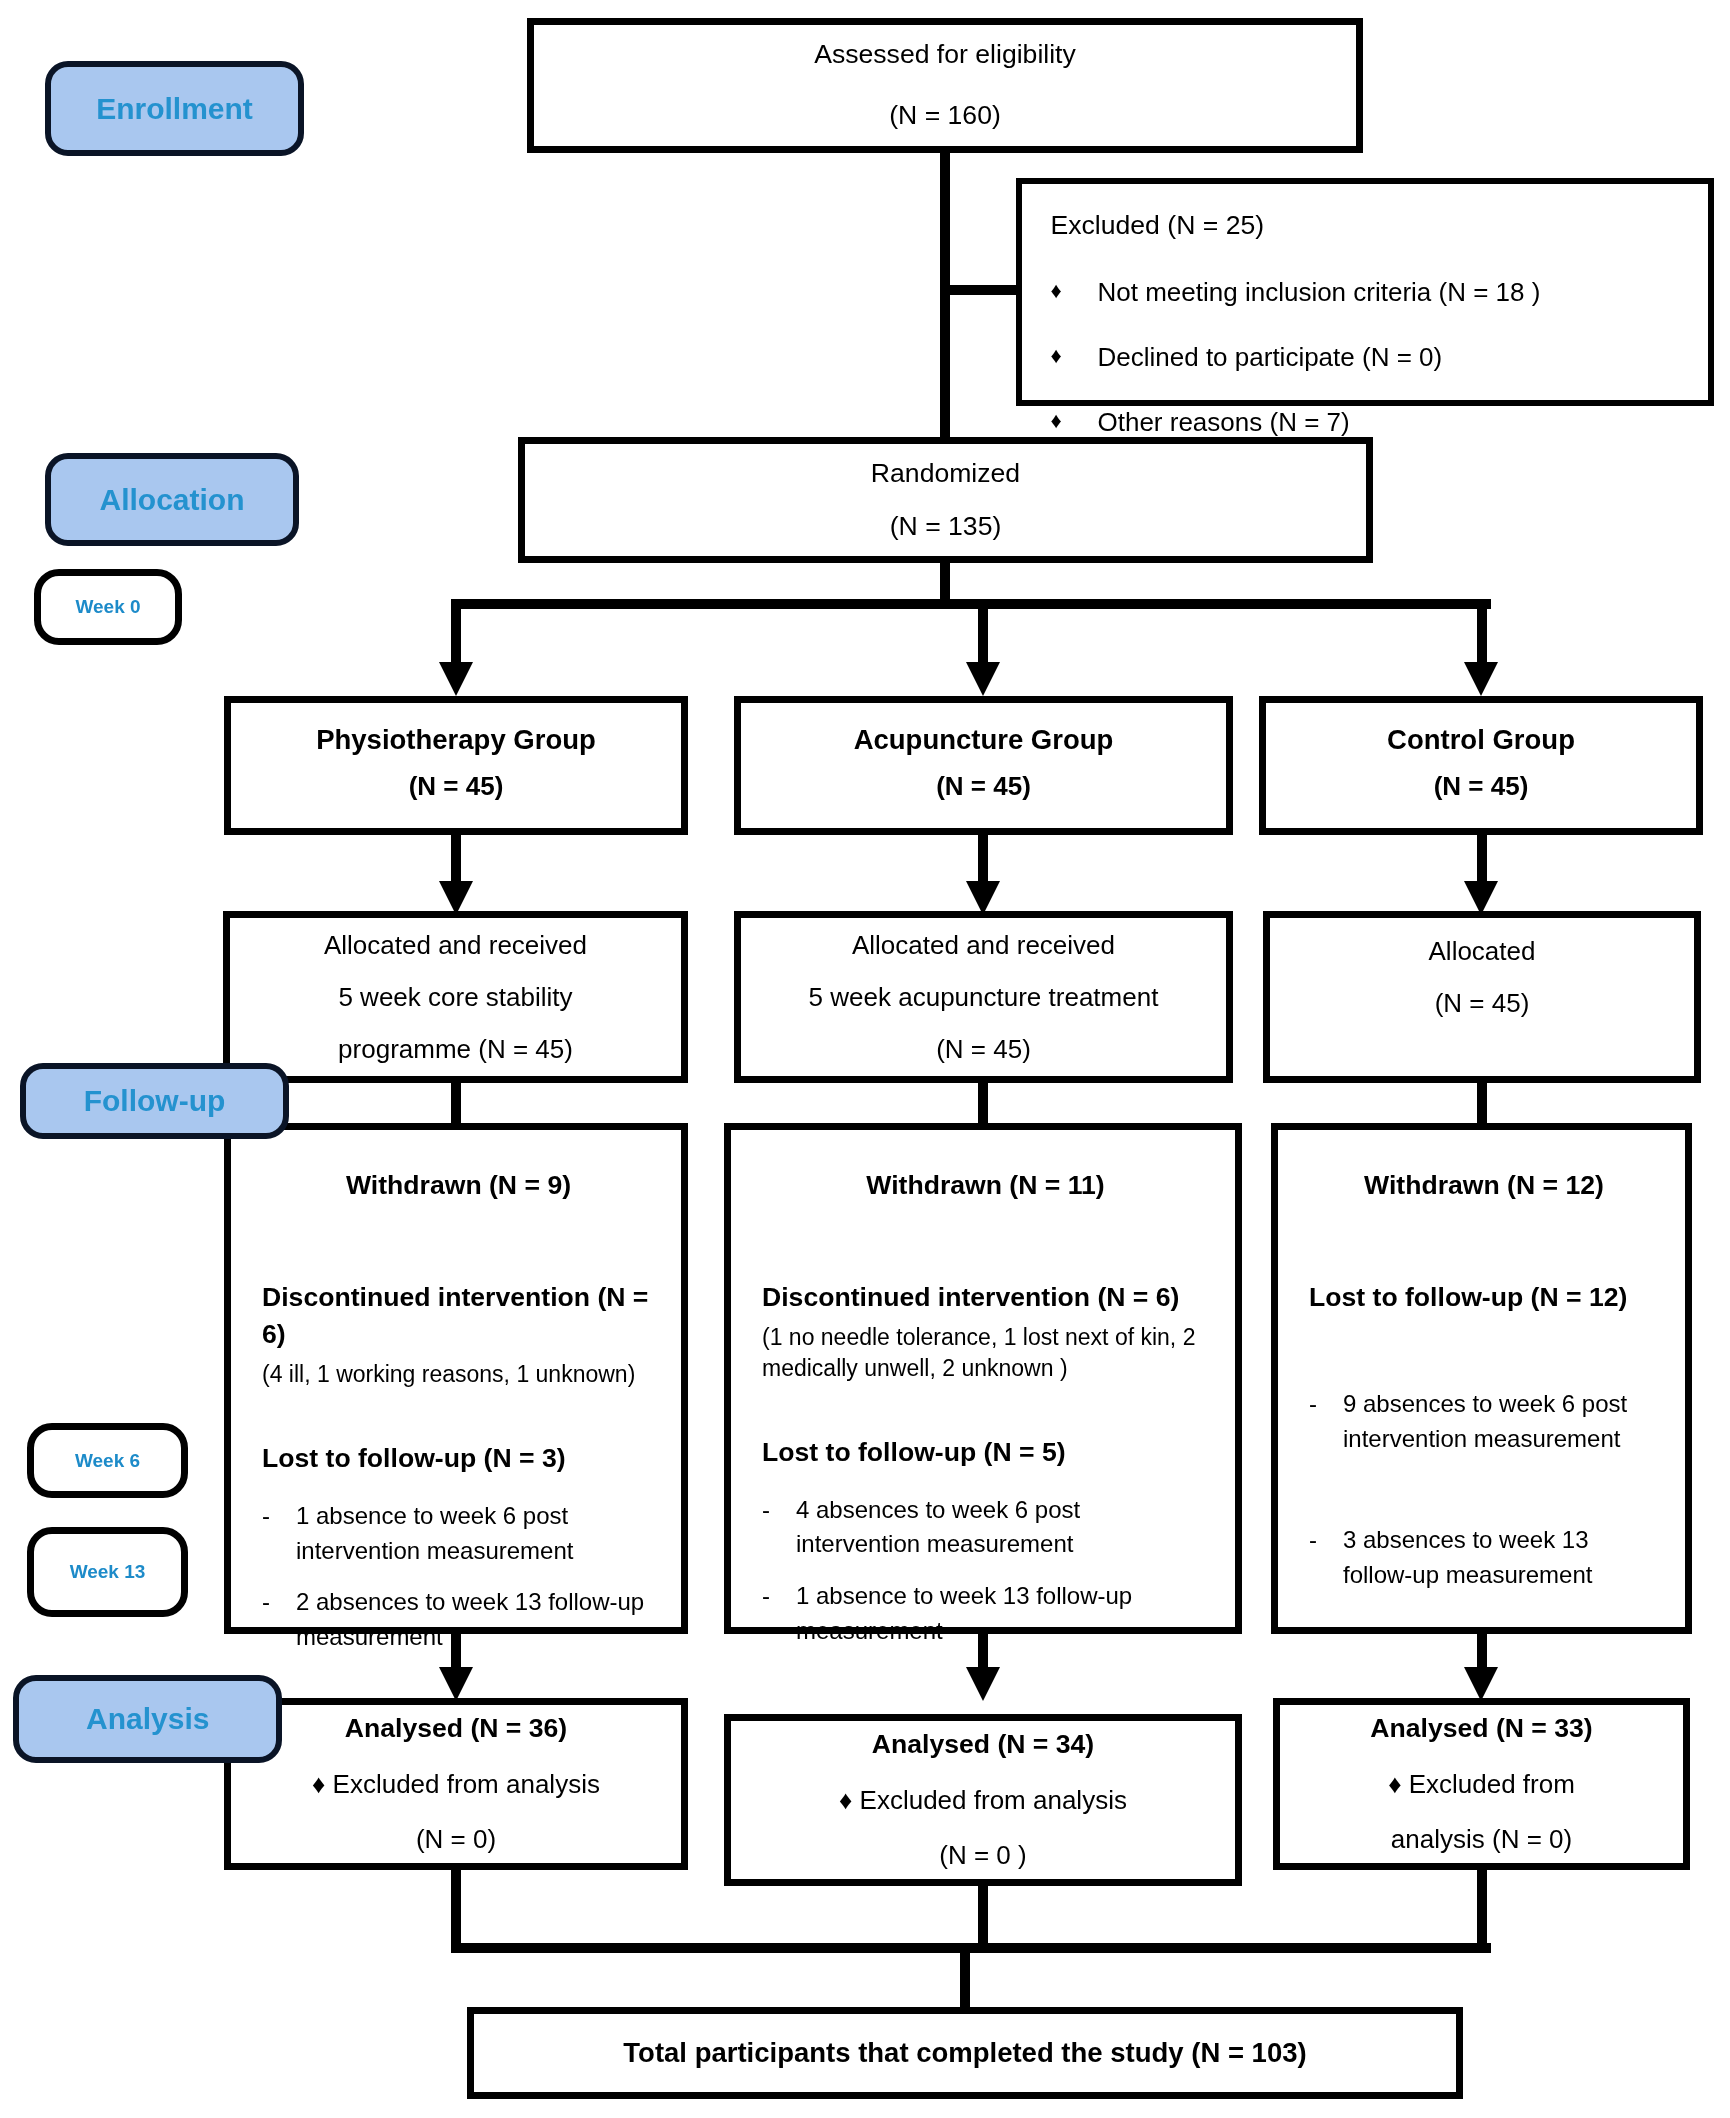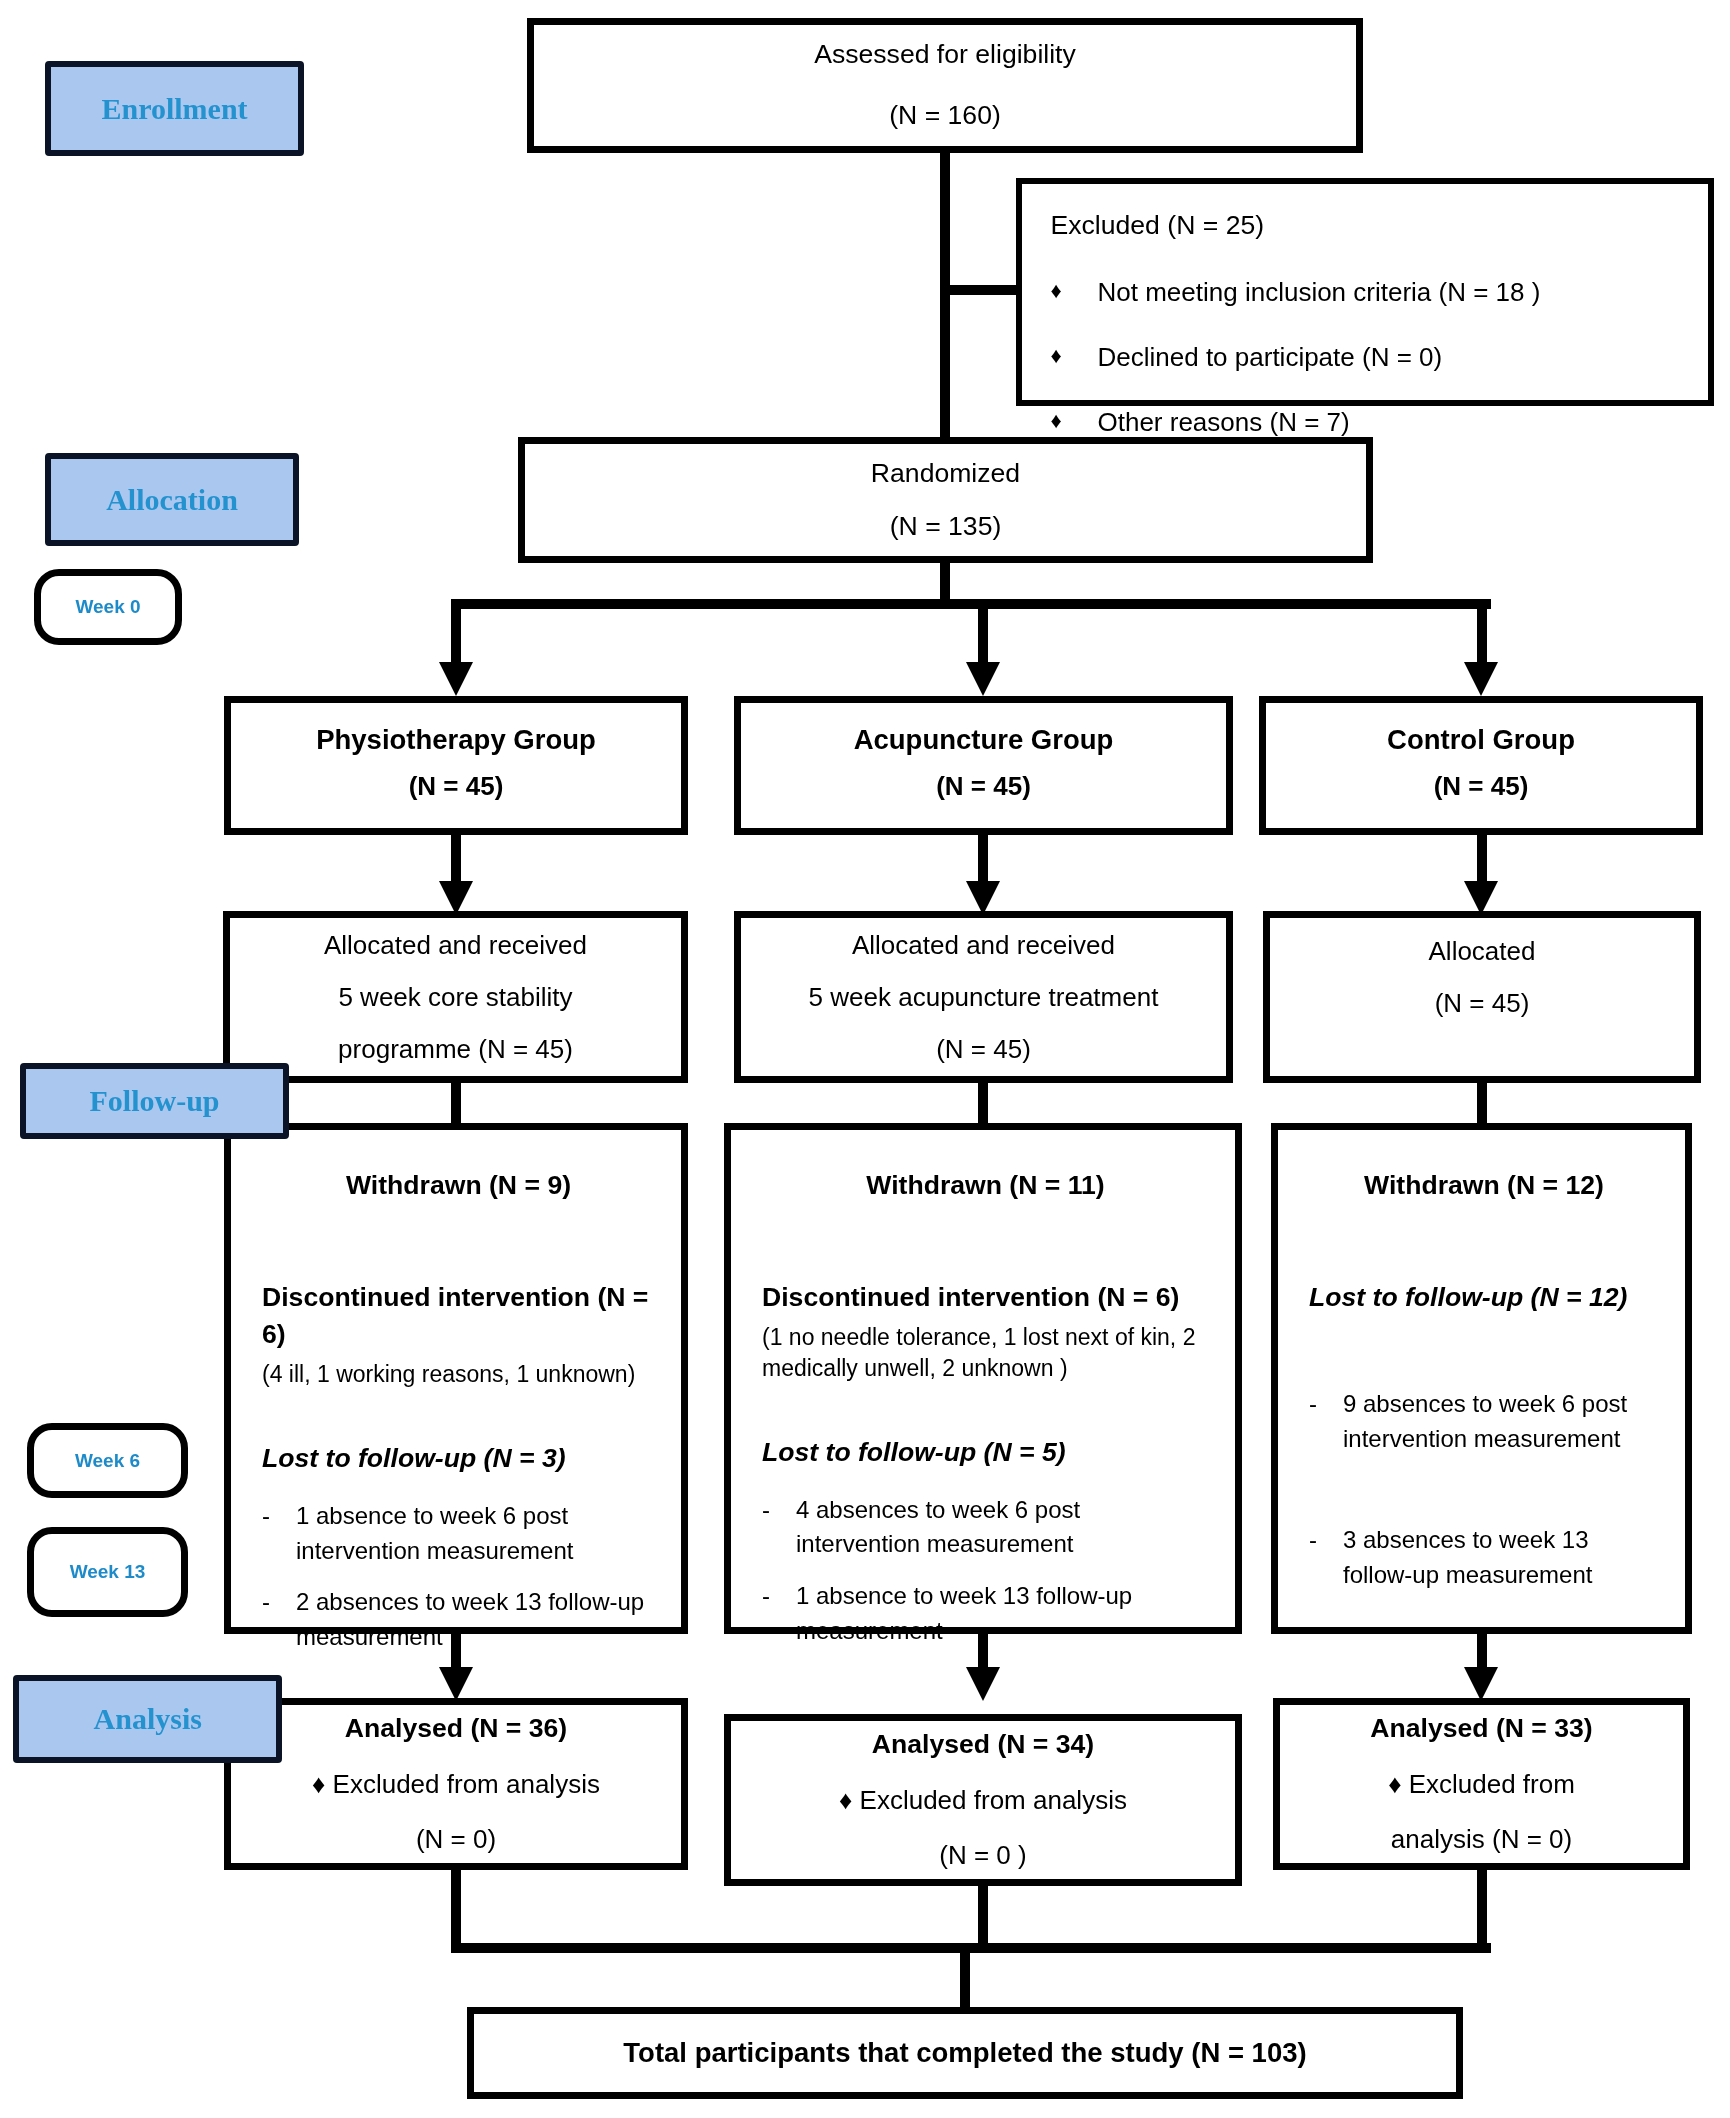--- a/index.html
+++ b/index.html
@@ -10,34 +10,34 @@
   .line{position:absolute;background:#000;z-index:1;}
   .arrow{position:absolute;width:0;height:0;z-index:1;
     border-left:17px solid transparent;border-right:17px solid transparent;border-top:34px solid #000;}
   .box{position:absolute;background:#fff;border:7.6px solid #000;box-sizing:border-box;z-index:2;}
   .center-col{display:flex;flex-direction:column;justify-content:center;align-items:center;text-align:center;}
   .big-txt{font-size:26.6px;line-height:2.3;}
   .grp-title{font-size:27.5px;font-weight:bold;line-height:1.5;}
   .grp-n{font-size:26px;font-weight:bold;line-height:2.0;}
   .alloc-txt{font-size:26px;line-height:2.0;}
   .badge{position:absolute;z-index:5;display:flex;align-items:center;justify-content:center;
-    background:#a9c7ef;border:6.6px solid #0a1426;border-radius:4px;
-    font-size:30px;font-weight:bold;color:#2492cf;box-sizing:border-box;font-family:Liberation Serif, serif;}
+    background:#a9c7ef;border:6.6px solid #0a1426;border-radius:23px;
+    font-size:30px;font-weight:bold;color:#2492cf;box-sizing:border-box;}
   .weekbadge{position:absolute;z-index:5;display:flex;align-items:center;justify-content:center;
     background:#ffffff;border:7.6px solid #000;border-radius:25px;
     font-size:19px;font-weight:bold;color:#1d8bc9;box-sizing:border-box;}
   .excluded-box{padding:26px 24px 19px 28.5px;}
   .exc-title{font-size:26.6px;margin-bottom:33px;}
   .exc-row{display:flex;margin-bottom:28.5px;font-size:26px;line-height:1.4;}
   .exc-bullet{flex:none;width:47px;font-size:22px;padding-top:1.9px;}
   .wbox{padding:40px 26px 19px 31px;}
   .wtitle{text-align:center;font-size:26.6px;font-weight:bold;margin-bottom:78px;}
   .disc-title{font-size:26.6px;font-weight:bold;line-height:1.4;}
   .disc-detail{font-size:23px;line-height:1.35;margin-top:5.7px;margin-bottom:50px;}
-  .lost-title{font-size:26.6px;font-weight:bold;line-height:1.4;margin-bottom:21.4px;font-style:italic;}
+  .lost-title{font-size:26.6px;font-weight:bold;line-height:1.4;margin-bottom:21.4px;}
   .bullet-row{display:flex;font-size:24px;line-height:1.45;margin-bottom:16.6px;}
   .dash{flex:none;width:34px;}
   .w3 .lost-title{margin-bottom:71px;}
   .w3 .bullet-row{margin-bottom:66px;}
   .an-line1{font-size:26.6px;font-weight:bold;line-height:2.1;}
   .an-line{font-size:26px;line-height:2.1;}
   .total-txt{font-size:27.5px;font-weight:bold;}
 </style>
 </head>
 <body>

